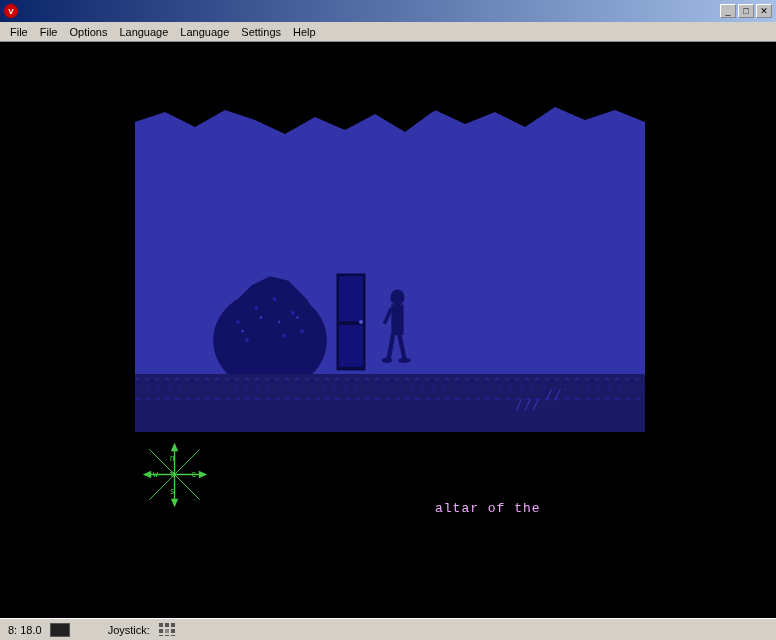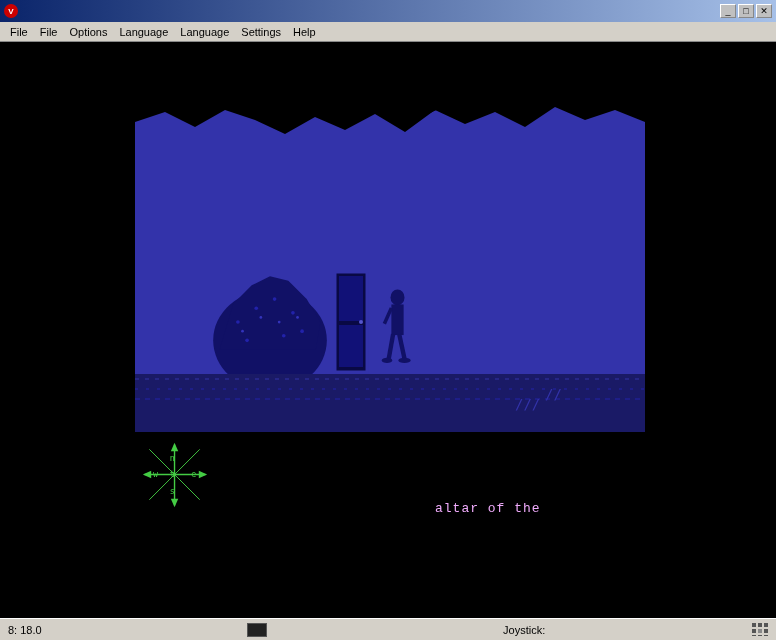--- a/index.html
+++ b/index.html
@@ -177,21 +177,21 @@
       line-height: 1.4;
       letter-spacing: 1px;
     }
 
     
     #status-bar {
       background: #d4d0c8;
       height: 22px;
       display: flex;
       align-items: center;
-      justify-content: space-between;
+      justify-content: flex-start;
       padding: 0 8px;
       border-top: 1px solid #fff;
       gap: 8px;
     }
     #joystick-label {
       font-size: 11px;
       color: #000;
       margin-left: 30px;
     }
     #joystick-indicator {

